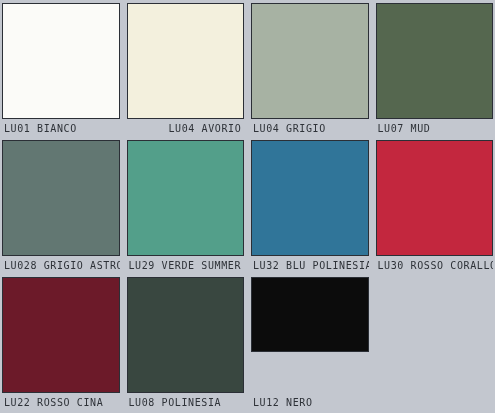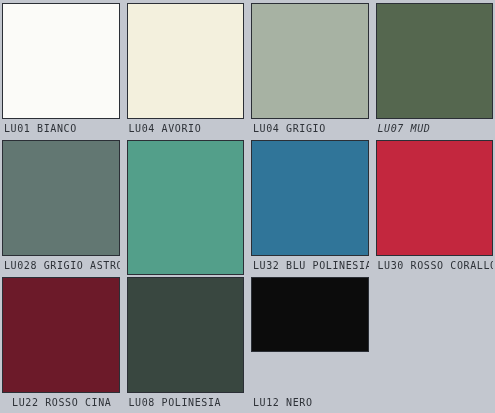--- a/index.html
+++ b/index.html
@@ -51,48 +51,49 @@
 </head>
 <body style="background: rgb(195, 199, 207);">
 
 <div id="swatch-grid" style="grid-template-columns: repeat(4, 1fr); grid-template-rows: repeat(3, 1fr);">
     <div class="swatch-cell">
       <div class="swatch-chip" style="background: rgb(251, 251, 248); border-color: rgb(43, 47, 54);"></div>
       <div class="swatch-label" style="color: rgb(46, 50, 56);">LU01 BIANCO</div>
     </div>
     <div class="swatch-cell">
       <div class="swatch-chip" style="background: rgb(243, 240, 221); border-color: rgb(43, 47, 54);"></div>
-      <div class="swatch-label" style="color: rgb(46, 50, 56);">LU04 AVORIO</div>
+      <div class="swatch-label" style="color: rgb(46, 50, 56); margin-left: 40px;">LU04 AVORIO</div>
     </div>
     <div class="swatch-cell">
       <div class="swatch-chip" style="background: rgb(167, 178, 163); border-color: rgb(43, 47, 54);"></div>
       <div class="swatch-label" style="color: rgb(46, 50, 56);">LU04 GRIGIO</div>
     </div>
     <div class="swatch-cell">
       <div class="swatch-chip" style="background: rgb(85, 103, 79); border-color: rgb(43, 47, 54);"></div>
-      <div class="swatch-label" style="color: rgb(46, 50, 56); font-style: italic;">LU07 MUD</div>
+      <div class="swatch-label" style="color: rgb(46, 50, 56);">LU07 MUD</div>
     </div>
     <div class="swatch-cell">
       <div class="swatch-chip" style="background: rgb(98, 119, 114); border-color: rgb(43, 47, 54);"></div>
       <div class="swatch-label" style="color: rgb(46, 50, 56);">LU028 GRIGIO ASTRO</div>
     </div>
     <div class="swatch-cell">
       <div class="swatch-chip" style="background: rgb(83, 159, 138); border-color: rgb(43, 47, 54);"></div>
+      <div class="swatch-label" style="color: rgb(46, 50, 56);">LU29 VERDE SUMMER</div>
     </div>
     <div class="swatch-cell">
       <div class="swatch-chip" style="background: rgb(48, 117, 153); border-color: rgb(43, 47, 54);"></div>
       <div class="swatch-label" style="color: rgb(46, 50, 56);">LU32 BLU POLINESIA</div>
     </div>
     <div class="swatch-cell">
       <div class="swatch-chip" style="background: rgb(195, 39, 62); border-color: rgb(43, 47, 54);"></div>
       <div class="swatch-label" style="color: rgb(46, 50, 56);">LU30 ROSSO CORALLO</div>
     </div>
     <div class="swatch-cell">
       <div class="swatch-chip" style="background: rgb(108, 26, 41); border-color: rgb(43, 47, 54);"></div>
-      <div class="swatch-label" style="color: rgb(46, 50, 56); text-align: center;">LU22 ROSSO CINA</div>
+      <div class="swatch-label" style="color: rgb(46, 50, 56);">LU22 ROSSO CINA</div>
     </div>
     <div class="swatch-cell">
       <div class="swatch-chip" style="background: rgb(57, 71, 64); border-color: rgb(43, 47, 54);"></div>
       <div class="swatch-label" style="color: rgb(46, 50, 56);">LU08 POLINESIA</div>
     </div>
     <div class="swatch-cell">
       <div class="swatch-chip" style="background: rgb(12, 12, 12); border-color: rgb(43, 47, 54);"></div>
       <div class="swatch-label" style="color: rgb(46, 50, 56); margin-top: 41px;">LU12 NERO</div>
     </div>
   </div>

